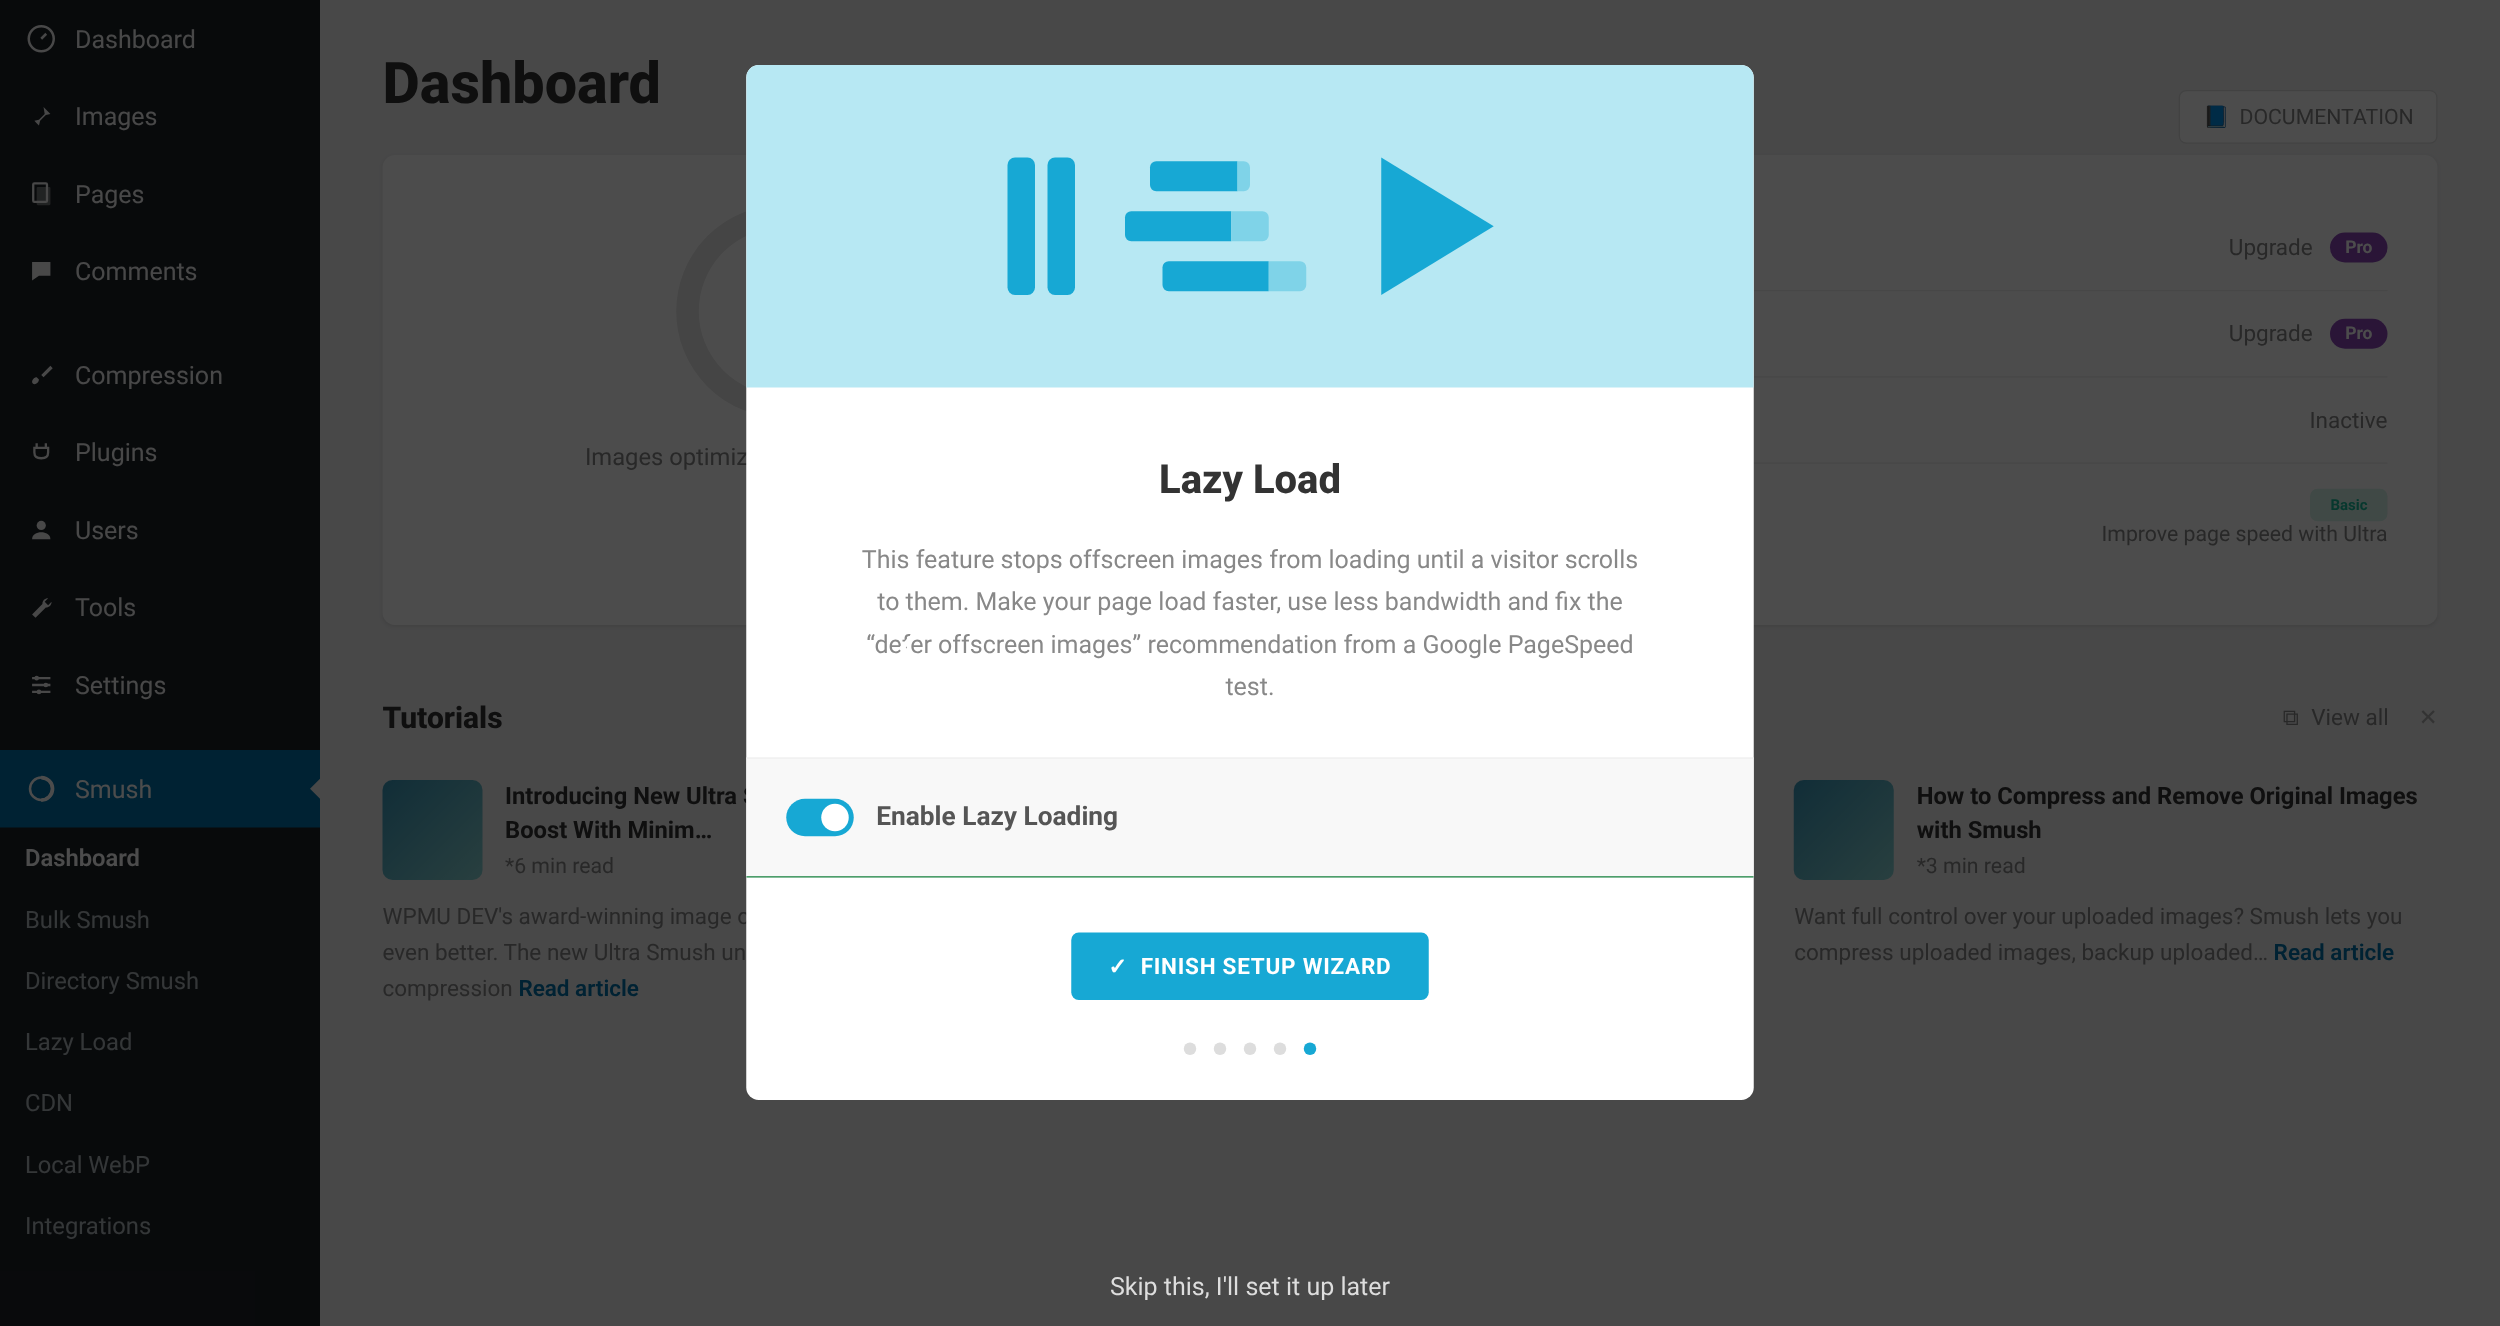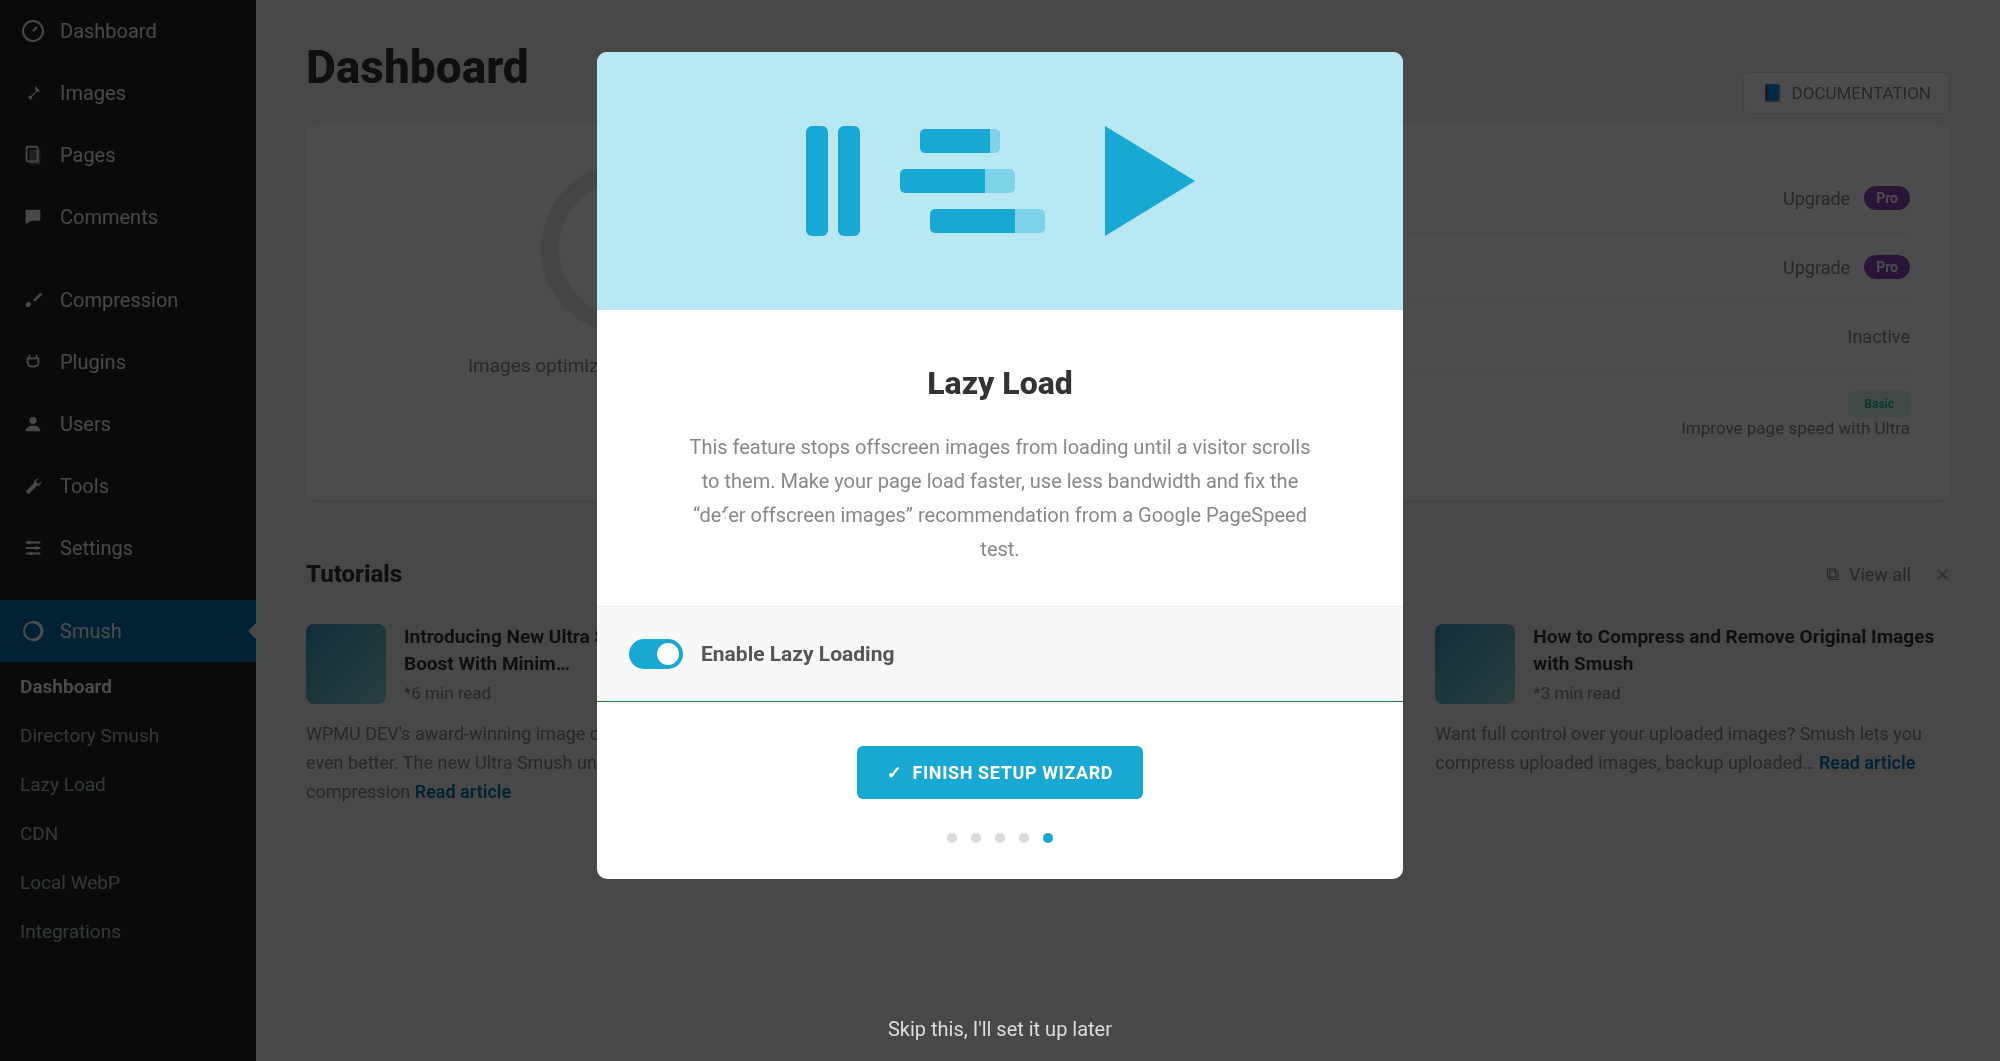--- a/index.html
+++ b/index.html
@@ -166,20 +166,21 @@
   <div class="nav-item active">
     <span class="nav-icon">
         <svg viewBox="0 0 24 24" width="24" height="24" fill="none" stroke="#fff" stroke-width="2">
           <circle cx="12" cy="12" r="9"></circle>
           <path d="M12 3 A9 9 0 0 1 12 21" stroke-width="3"></path>
         </svg>
       </span>
     <span>Smush</span>
   </div>
   <div class="sub-item active">Dashboard</div>
+  <div class="sub-item">Bulk Smush</div>
   <div class="sub-item">Directory Smush</div>
   <div class="sub-item">Lazy Load</div>
   <div class="sub-item">CDN</div>
   <div class="sub-item">Local WebP</div>
   <div class="sub-item">Integrations</div>
 
 </div>
 
 <div class="main">
   <h1 class="page-title">Dashboard</h1>

